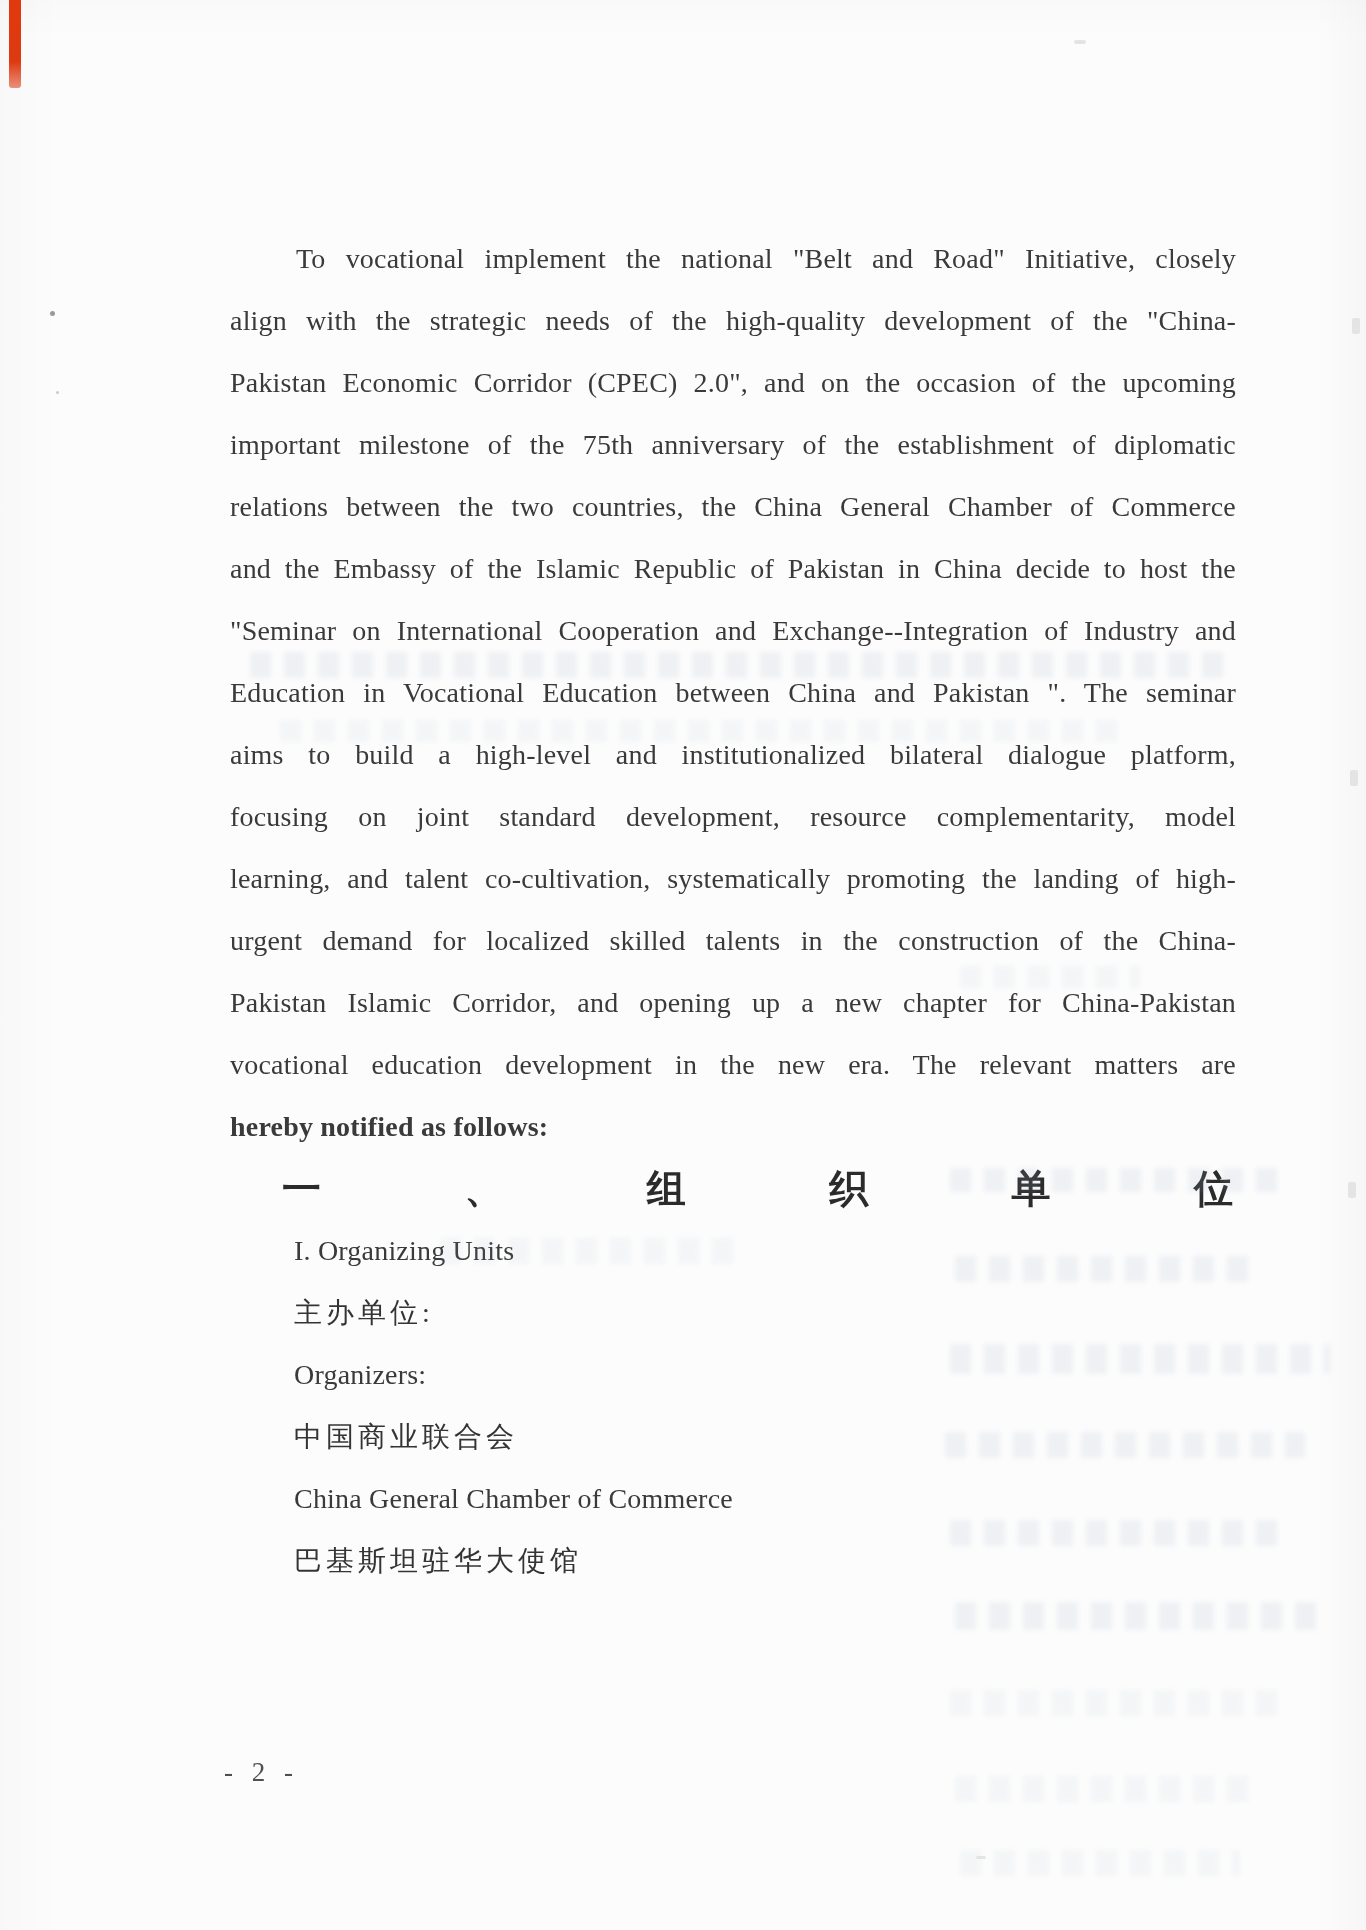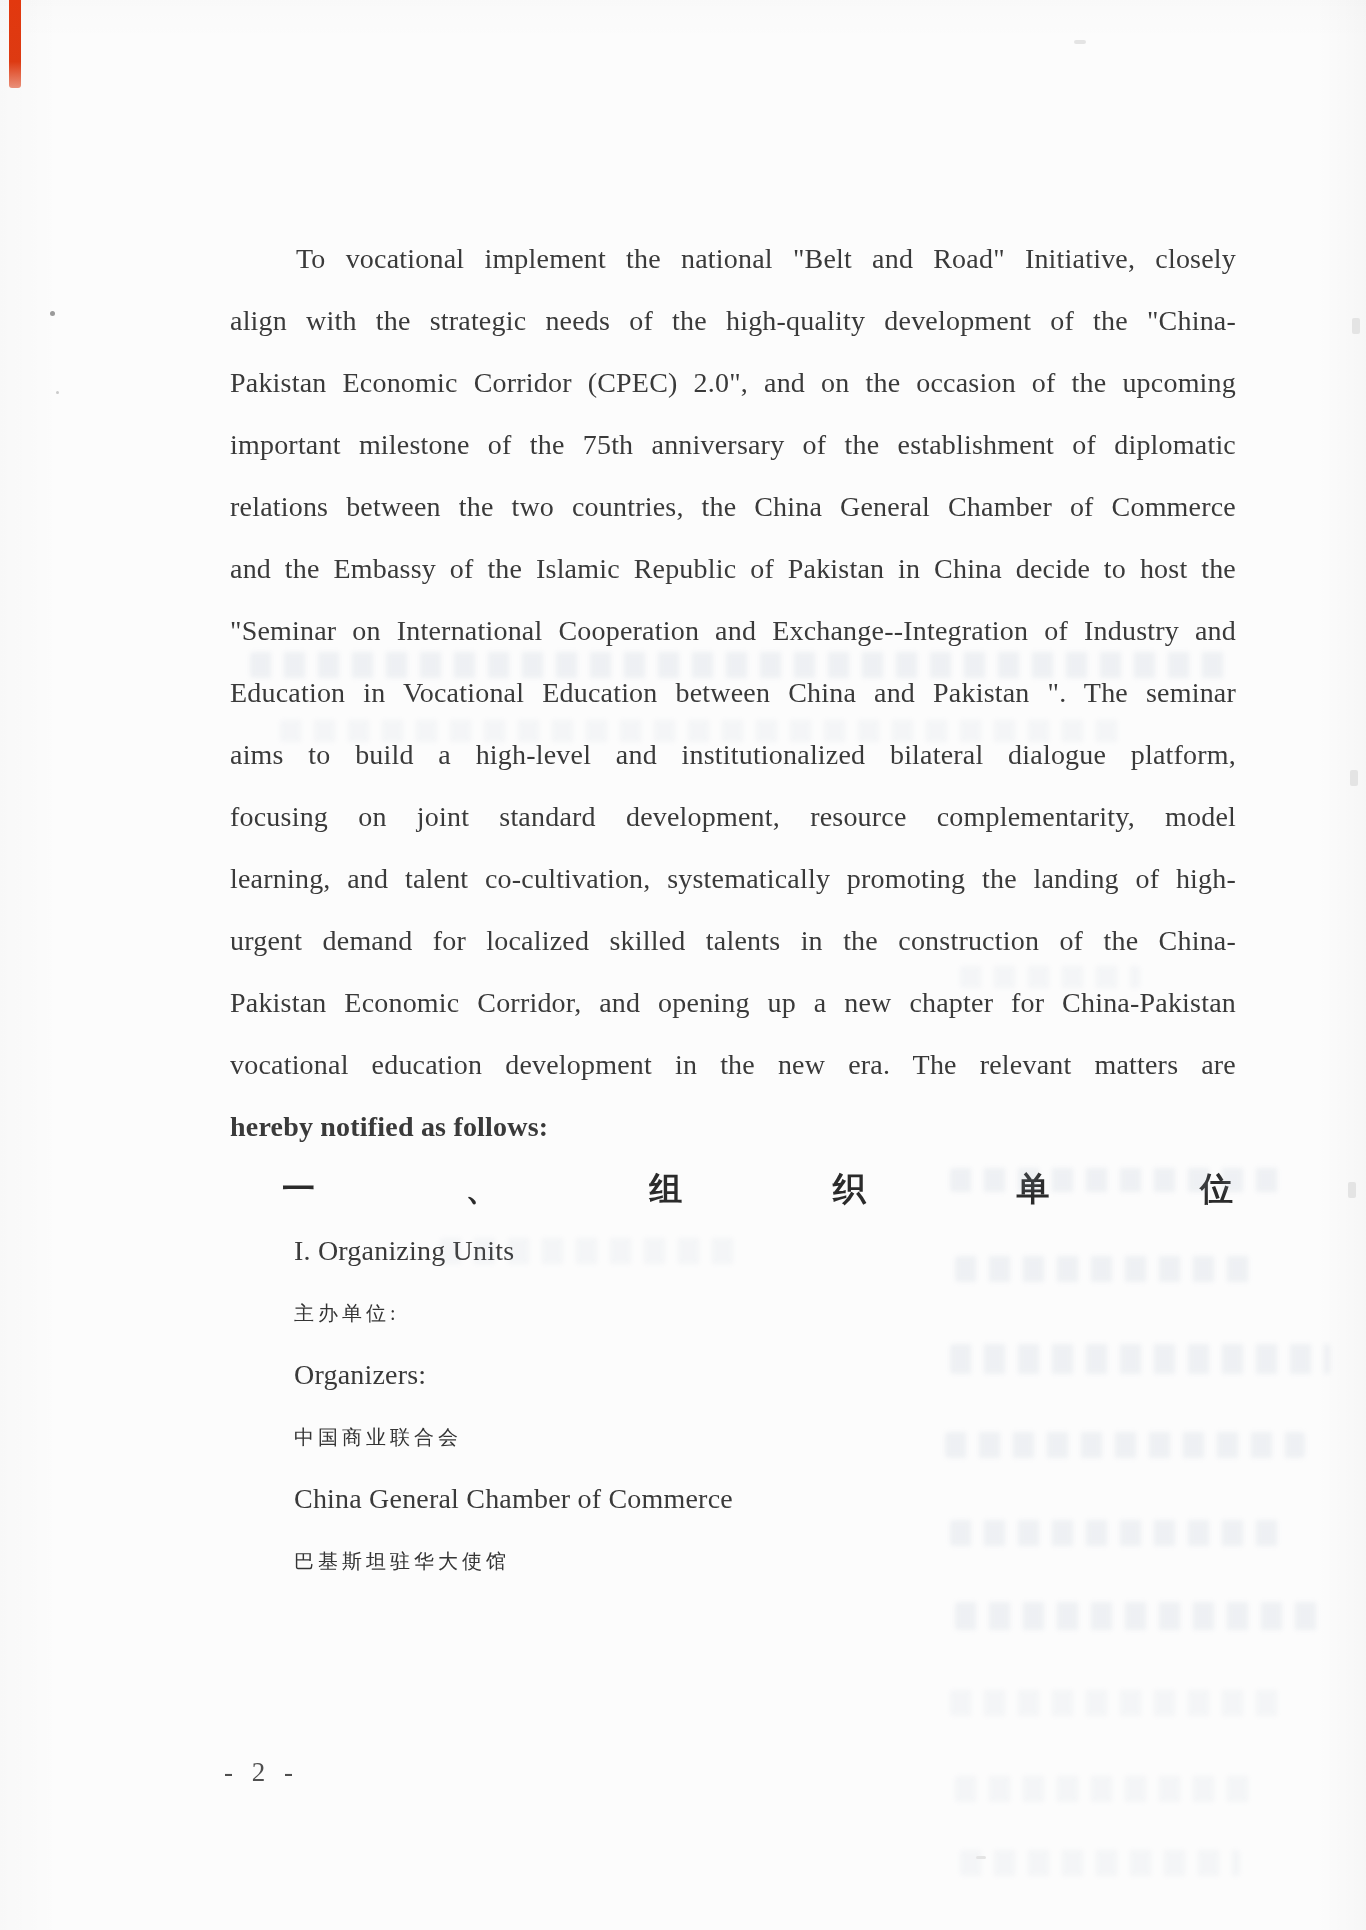--- a/index.html
+++ b/index.html
@@ -28,24 +28,24 @@
   .line{
     height:62px;line-height:62px;overflow:hidden;
     text-align:justify;text-align-last:justify;
     letter-spacing:0.2px;
   }
   .line.first{ text-indent:66px; }
   .line.last{ text-align:center;text-align-last:left;font-weight:bold; }
   .line.sect{ text-align:right;text-align-last:left;padding-left:64px; }
   .line.heading-zh{
     font-family:"DejaVu Sans","Liberation Sans",sans-serif;
-    font-weight:bold;font-size:33px;color:#2b2b2b;letter-spacing:3px;
+    font-weight:bold;font-size:39px;color:#2b2b2b;letter-spacing:3px;
     padding-left:52px;
   }
-  .line.zh{ font-size:20px;color:#343434;letter-spacing:4px; }
+  .line.zh{ font-size:28px;color:#343434;letter-spacing:4px; }
   .page-number{
     position:absolute;left:224px;top:1752px;width:110px;height:40px;
     line-height:40px;font-size:27px;color:#4f4f4f;letter-spacing:6px;
     text-align:left;
   }
   
   .ghost{
     position:absolute;height:26px;border-radius:3px;
     background:repeating-linear-gradient(90deg,
       rgba(154,170,192,0.26) 0 21px, rgba(154,170,192,0) 21px 34px);
@@ -68,21 +68,21 @@
   <div class="line">Pakistan Economic Corridor (CPEC) 2.0", and on the occasion of the upcoming</div>
   <div class="line">important milestone of the 75th anniversary of the establishment of diplomatic</div>
   <div class="line">relations between the two countries, the China General Chamber of Commerce</div>
   <div class="line">and the Embassy of the Islamic Republic of Pakistan in China decide to host the</div>
   <div class="line">"Seminar on International Cooperation and Exchange--Integration of Industry and</div>
   <div class="line">Education in Vocational Education between China and Pakistan ". The seminar</div>
   <div class="line">aims to build a high-level and institutionalized bilateral dialogue platform,</div>
   <div class="line">focusing on joint standard development, resource complementarity, model</div>
   <div class="line">learning, and talent co-cultivation, systematically promoting the landing of high-</div>
   <div class="line">urgent demand for localized skilled talents in the construction of the China-</div>
-  <div class="line">Pakistan Economic Corridor, and opening up a new chapter for China-Pakistan</div>
+  <div class="line">Pakistan Islamic Corridor, and opening up a new chapter for China-Pakistan</div>
   <div class="line">vocational education development in the new era. The relevant matters are</div>
   <div class="line last">hereby notified as follows:</div>
 
   <div class="line heading-zh">一、组织单位</div>
   <div class="line sect">I. Organizing Units</div>
   <div class="line sect zh">主办单位:</div>
   <div class="line sect">Organizers:</div>
   <div class="line sect zh">中国商业联合会</div>
   <div class="line sect">China General Chamber of Commerce</div>
   <div class="line sect zh">巴基斯坦驻华大使馆</div>

